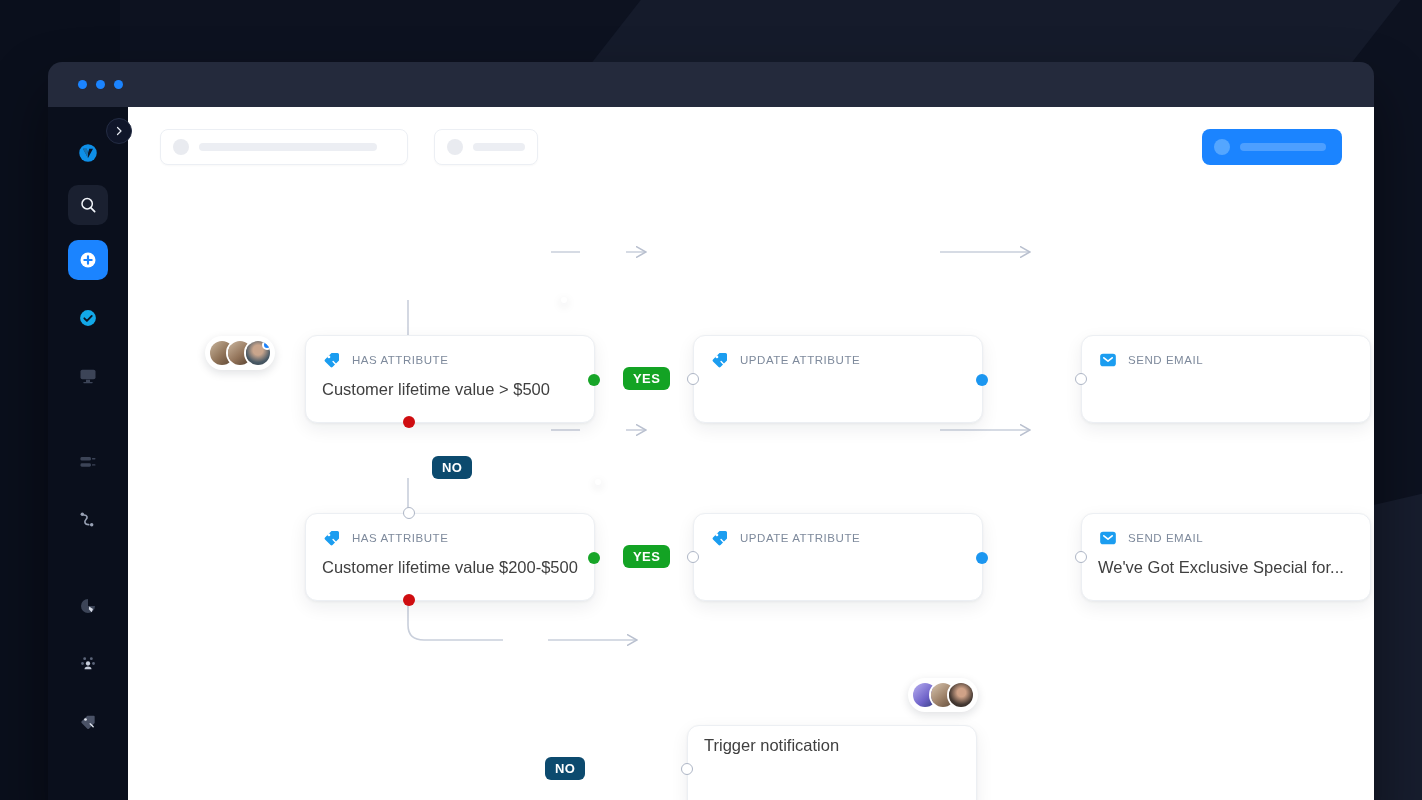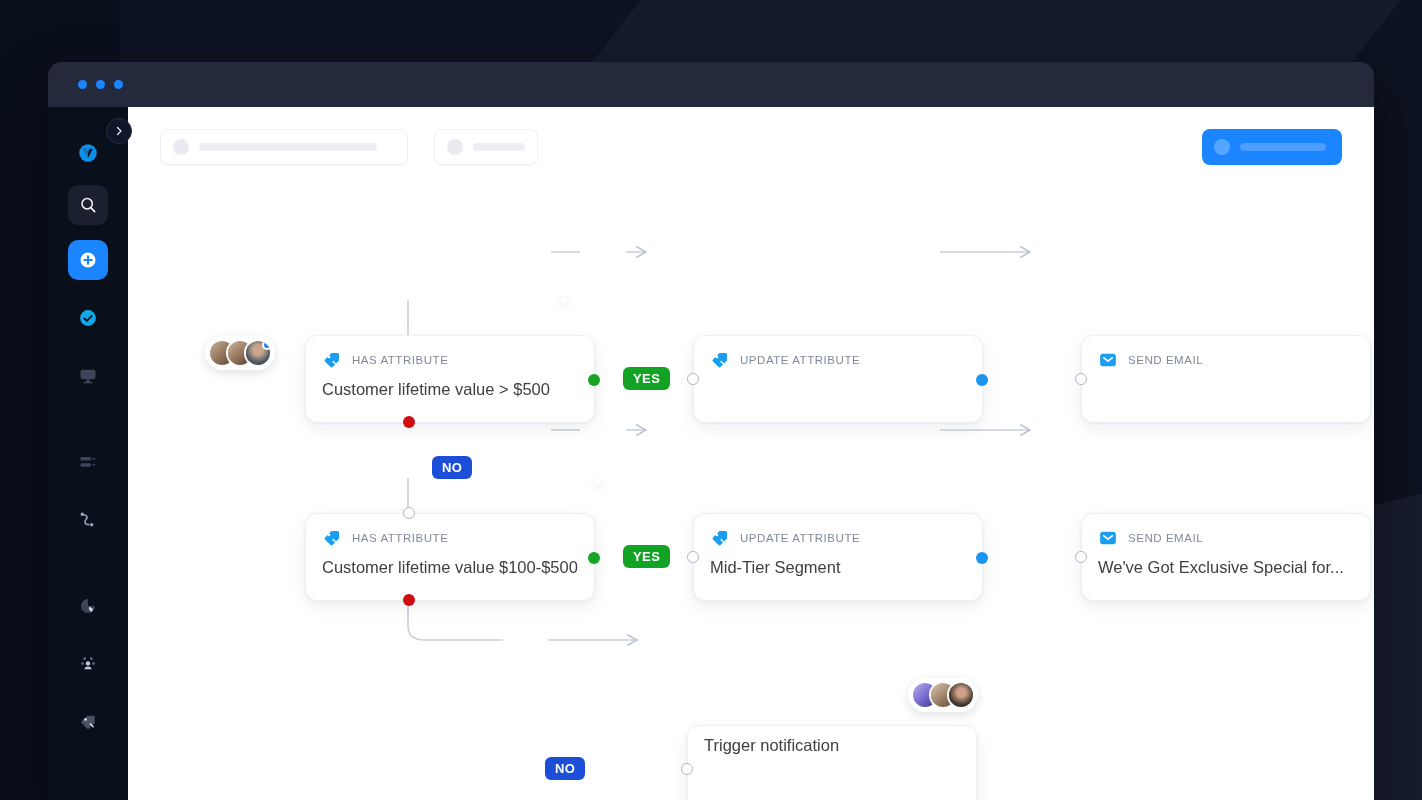--- a/index.html
+++ b/index.html
@@ -128,21 +128,21 @@
   }
 
   
   .badge{
     position:absolute; border-radius:6px; color:#fff;
     font-size:13px; font-weight:700; letter-spacing:.4px;
     display:flex; align-items:center; justify-content:center;
     height:23px; padding:0 10px;
   }
   .badge-yes{ background:#13a324; }
-  .badge-no{ background:#1d4ed8; }
+  .badge-no{ background:#0c4a6e; }
 
   
   .av-group{
     position:absolute; background:#fff; border-radius:40px;
     padding:3px; display:flex; box-shadow:0 3px 10px rgba(16,24,40,.13);
   }
   .av{
     width:28px; height:28px; border-radius:50%;
     border:2px solid #fff; margin-left:-10px; overflow:hidden;
     position:relative;
@@ -367,36 +367,35 @@
 
         <div class="node" style="left:177px; top:406px; width:290px; height:88px;">
           <div class="node-head">
             <svg class="ico" viewBox="0 0 24 24">
               <path d="M3.6 11.4l7.8-7.8h7.2a1.8 1.8 0 0 1 1.8 1.8v7.2l-7.8 7.8a1.6 1.6 0 0 1-2.3 0L3.6 13.7a1.6 1.6 0 0 1 0-2.3z" fill="#1b9df0"></path>
               <circle cx="8.3" cy="8.3" r="1.7" fill="#fff"></circle>
               <path d="M13.3 13.9l3.4 3.4" stroke="#fff" stroke-width="1.7" stroke-linecap="round"></path>
             </svg>
             <span class="node-kind">HAS ATTRIBUTE</span>
           </div>
-          <div class="node-title">Customer lifetime value  $100-$500</div>
+          <div class="node-title">Customer lifetime value  $200-$500</div>
           <span class="port port-open" style="left:97px; top:-7px;"></span>
           <span class="port port-green" style="right:-6px; top:38px;"></span>
           <span class="port port-red" style="left:97px; bottom:-6px;"></span>
         </div>
 
         <div class="node" style="left:565px; top:406px; width:290px; height:88px;">
           <div class="node-head">
             <svg class="ico" viewBox="0 0 24 24">
               <path d="M3.6 11.4l7.8-7.8h7.2a1.8 1.8 0 0 1 1.8 1.8v7.2l-7.8 7.8a1.6 1.6 0 0 1-2.3 0L3.6 13.7a1.6 1.6 0 0 1 0-2.3z" fill="#1b9df0"></path>
               <circle cx="8.3" cy="8.3" r="1.7" fill="#fff"></circle>
               <path d="M13.3 13.9l3.4 3.4" stroke="#fff" stroke-width="1.7" stroke-linecap="round"></path>
             </svg>
             <span class="node-kind">UPDATE ATTRIBUTE</span>
           </div>
-          <div class="node-title">Mid-Tier Segment</div>
           <span class="port port-open" style="left:-7px; top:37px;"></span>
           <span class="port port-blue" style="right:-6px; top:38px;"></span>
         </div>
 
         <div class="node" style="left:953px; top:406px; width:290px; height:88px;">
           <div class="node-head">
             <svg class="ico" viewBox="0 0 24 24">
               <rect x="2.6" y="4.4" width="18.8" height="15.2" rx="3.4" fill="#1b9df0"></rect>
               <path d="M7 9.4l5 4 5-4" fill="none" stroke="#fff" stroke-width="2" stroke-linecap="round" stroke-linejoin="round"></path>
             </svg>

